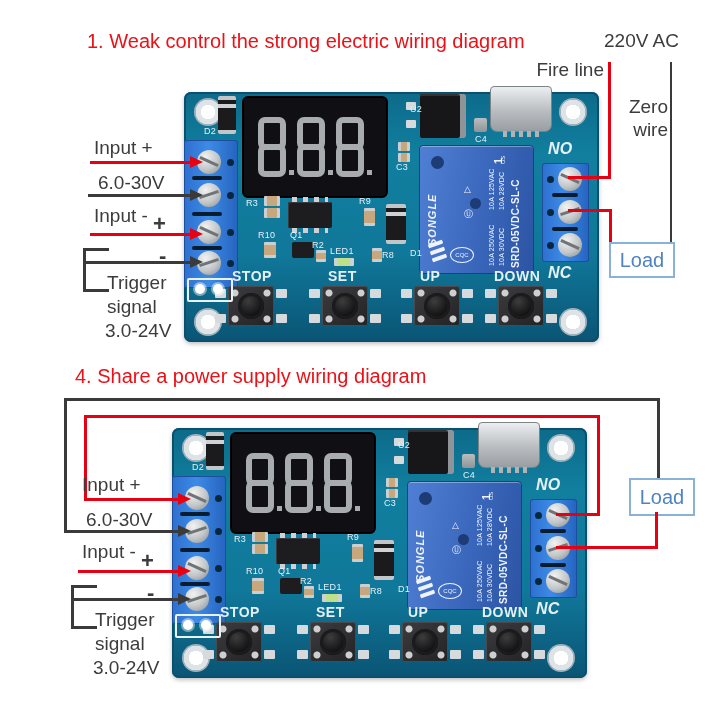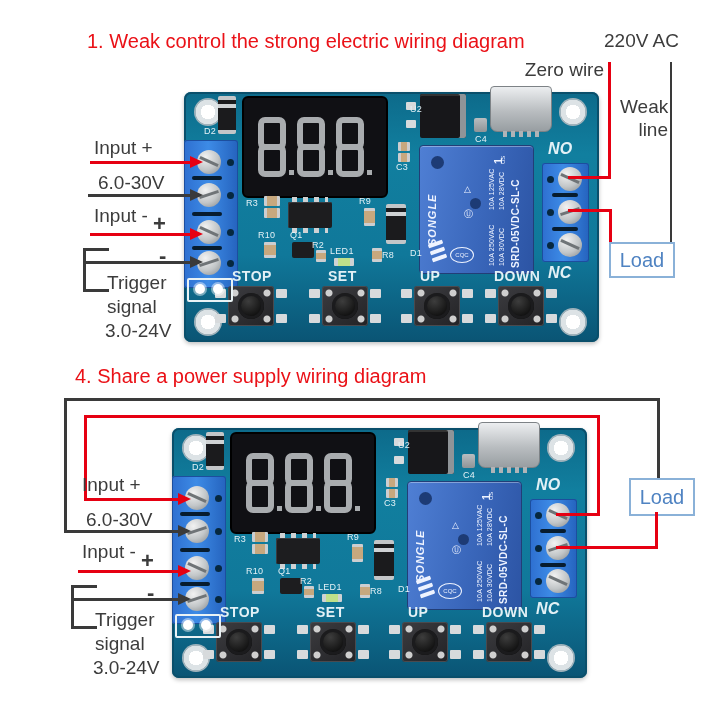--- a/index.html
+++ b/index.html
@@ -242,23 +242,23 @@
   <div class="wire blk" style="left:71px;top:248px;width:26px;height:3px"></div>
   <div class="wire blk" style="left:71px;top:289px;width:26px;height:3px"></div>
   <div class="wire blk" style="left:74px;top:261px;width:104px;height:3px"></div>
   <div class="arrow blk" style="left:178px;top:256px"></div>
 
   <div class="lbl" style="left:95px;top:272px">Trigger</div>
   <div class="lbl" style="left:95px;top:296px">signal</div>
   <div class="lbl" style="left:93px;top:320px">3.0-24V</div>
 
   <div class="lbl" style="left:592px;top:30px">220V AC</div>
-  <div class="lbl right" style="left:510px;top:59px;width:82px">Zero wire</div>
-  <div class="lbl right" style="left:608px;top:96px;width:48px">Weak</div>
-  <div class="lbl right" style="left:608px;top:119px;width:48px">line</div>
+  <div class="lbl right" style="left:510px;top:59px;width:82px">Fire line</div>
+  <div class="lbl right" style="left:608px;top:96px;width:48px">Zero</div>
+  <div class="lbl right" style="left:608px;top:119px;width:48px">wire</div>
 
   <div class="wire red" style="left:596px;top:62px;width:3px;height:116px"></div>
   <div class="wire red" style="left:556px;top:176px;width:43px;height:3px"></div>
   <div class="wire blk" style="left:658px;top:62px;width:2px;height:181px"></div>
   <div class="wire red" style="left:556px;top:209px;width:44px;height:3px"></div>
   <div class="wire red" style="left:597px;top:209px;width:3px;height:34px"></div>
   <div class="loadbox" style="left:597px;top:242px;width:62px;height:32px">Load</div>
 </div>
 
 <div class="abs" style="left:0;top:360px;width:720px;height:360px">

